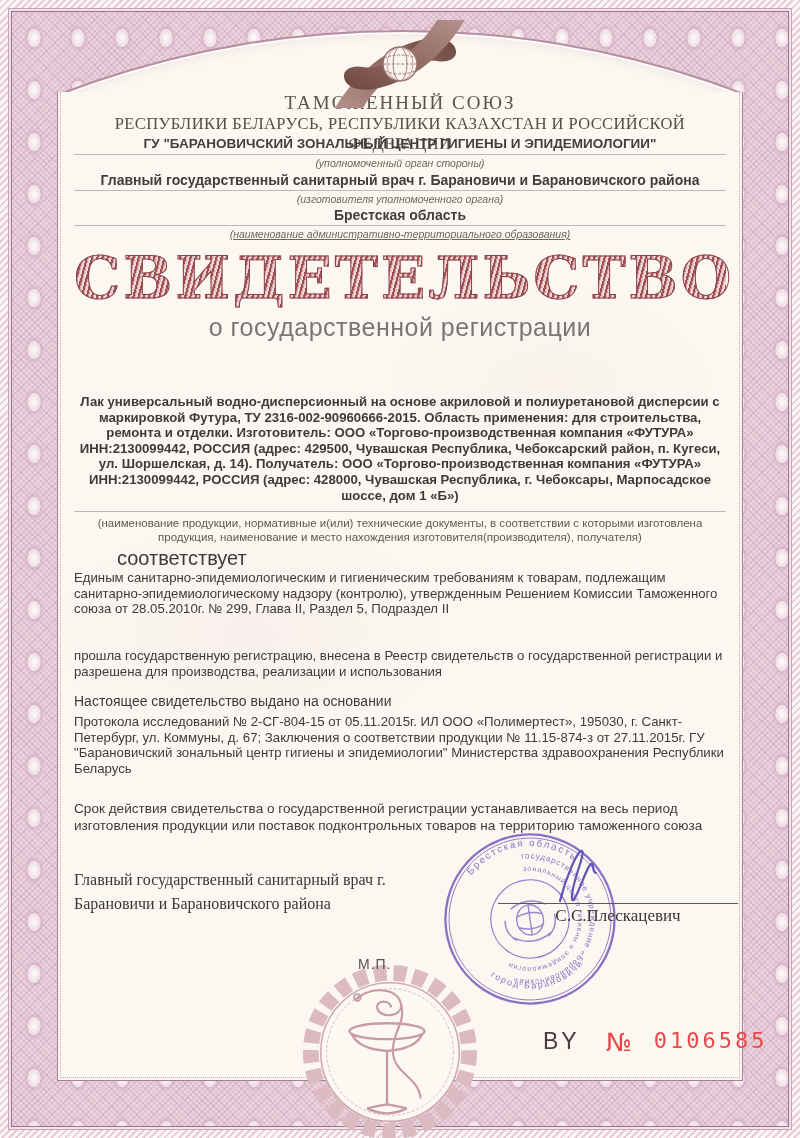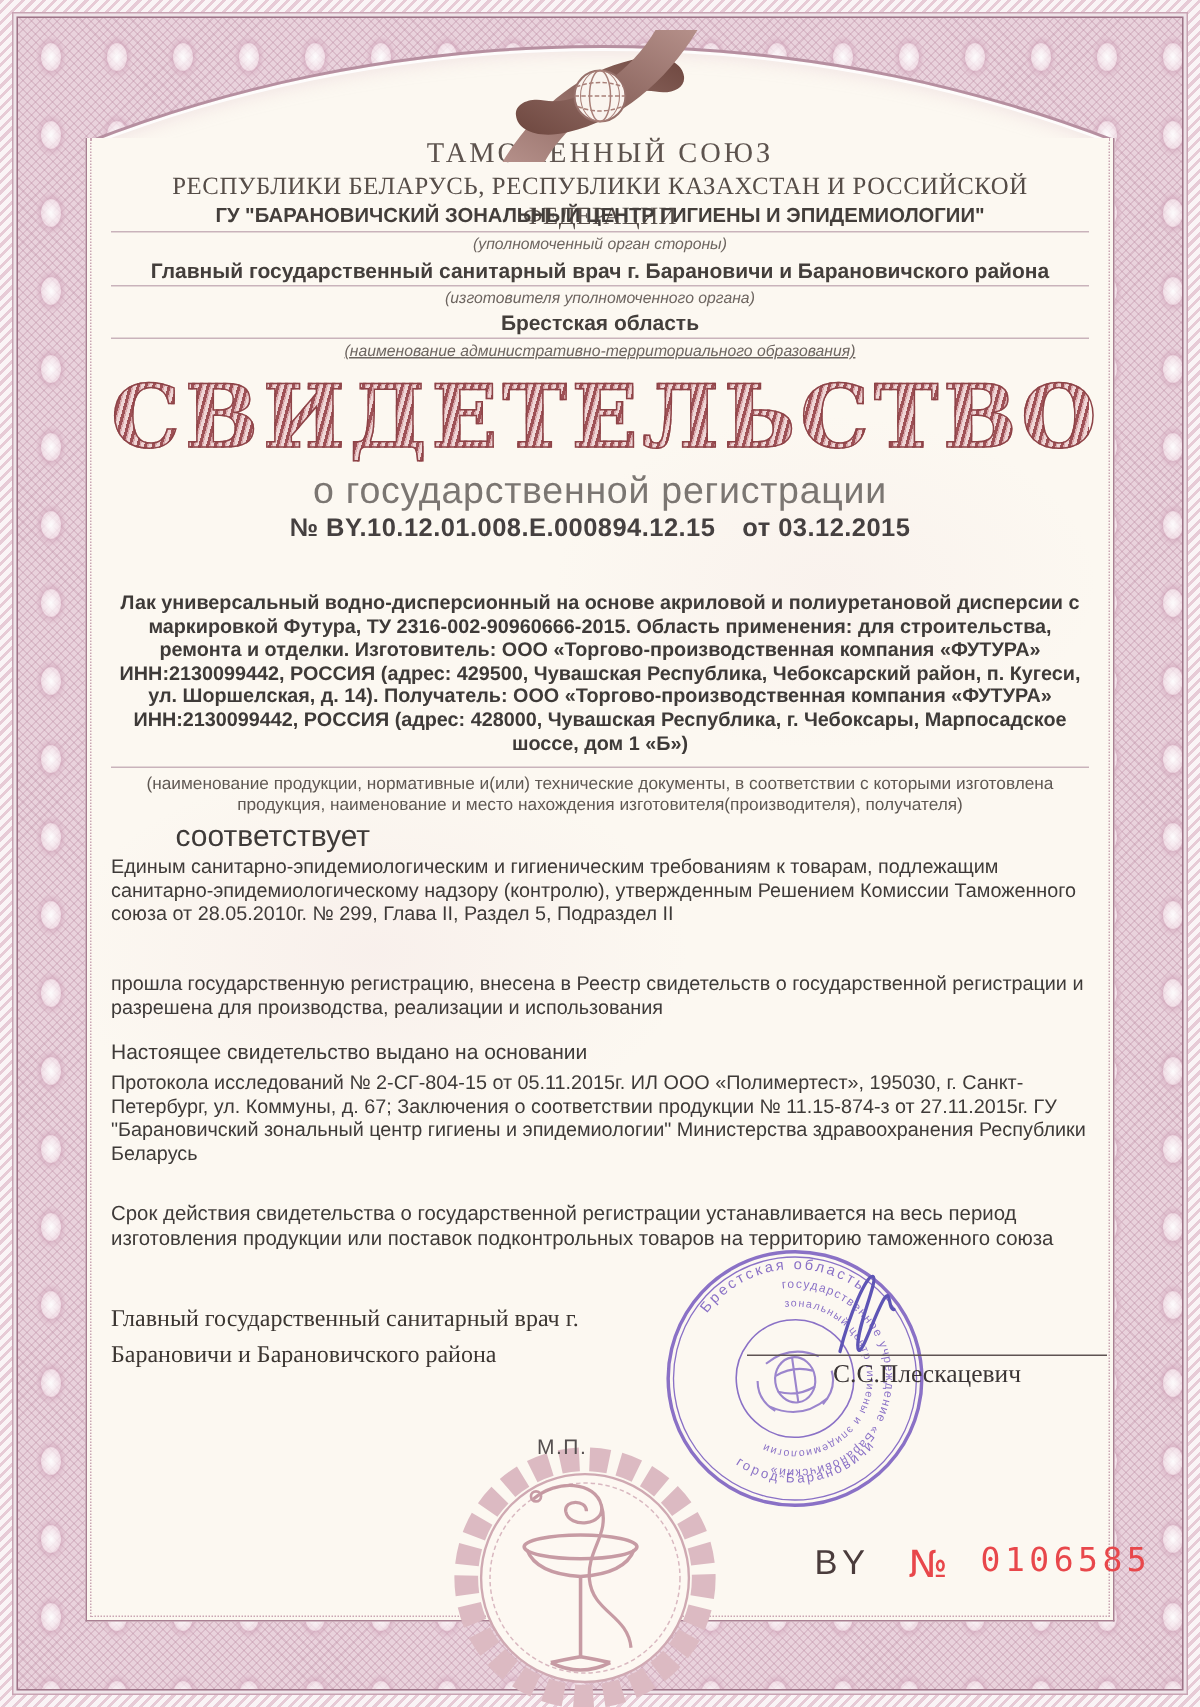--- a/index.html
+++ b/index.html
@@ -97,21 +97,20 @@
     <div class="sec ctr cap" style="top:65px;">(уполномоченный орган стороны)</div>
     <div class="sec ctr bold-line" style="top:80px;font-size:14px;">Главный государственный санитарный врач г. Барановичи  и Барановичского района</div>
     <hr class="rule sec" style="top:98px;">
     <div class="sec ctr cap" style="top:101px;">(изготовителя уполномоченного органа)</div>
     <div class="sec ctr bold-line" style="top:115px;font-size:14px;">Брестская область</div>
     <hr class="rule sec" style="top:133px;">
     <div class="sec ctr cap" style="top:136px;text-decoration:underline;">(наименование административно-территориального образования)</div>
 
     <div class="sec ctr big-title" style="top:152px;">СВИДЕТЕЛЬСТВО</div>
     <div class="sec ctr subtitle" style="top:221px;">о государственной регистрации</div>
-    <div class="sec ctr numline" style="top:250px;"><span>№ BY.10.12.01.008.E.000894.12.15</span><span class="date">от 03.12.2015</span></div>
 
     <div class="sec ctr body-t body-b" style="top:302px;">Лак универсальный водно-дисперсионный на основе акриловой и полиуретановой дисперсии с маркировкой Футура, ТУ 2316-002-90960666-2015. Область применения: для строительства, ремонта и отделки. Изготовитель: ООО «Торгово-производственная компания «ФУТУРА» ИНН:2130099442, РОССИЯ (адрес: 429500, Чувашская Республика, Чебоксарский район, п. Кугеси, ул. Шоршелская, д. 14). Получатель: ООО «Торгово-производственная компания «ФУТУРА» ИНН:2130099442, РОССИЯ (адрес: 428000, Чувашская Республика, г. Чебоксары, Марпосадское шоссе, дом 1 «Б»)</div>
     <hr class="rule sec" style="top:419px;">
     <div class="sec ctr cap2" style="top:424px;">(наименование продукции, нормативные и(или) технические документы, в соответствии с которыми изготовлена продукция, наименование и место нахождения изготовителя(производителя), получателя)</div>
 
     <div class="sec body-t" style="top:459px;font-size:20px;margin-left:43px;">соответствует</div>
     <div class="sec body-t" style="top:478px;">Единым санитарно-эпидемиологическим и гигиеническим требованиям к товарам, подлежащим санитарно-эпидемиологическому надзору (контролю), утвержденным Решением Комиссии Таможенного союза от 28.05.2010г. № 299, Глава II, Раздел 5, Подраздел II</div>
 
     <div class="sec body-t" style="top:556px;">прошла государственную регистрацию, внесена в Реестр свидетельств о государственной регистрации и разрешена для производства, реализации и использования</div>
 

